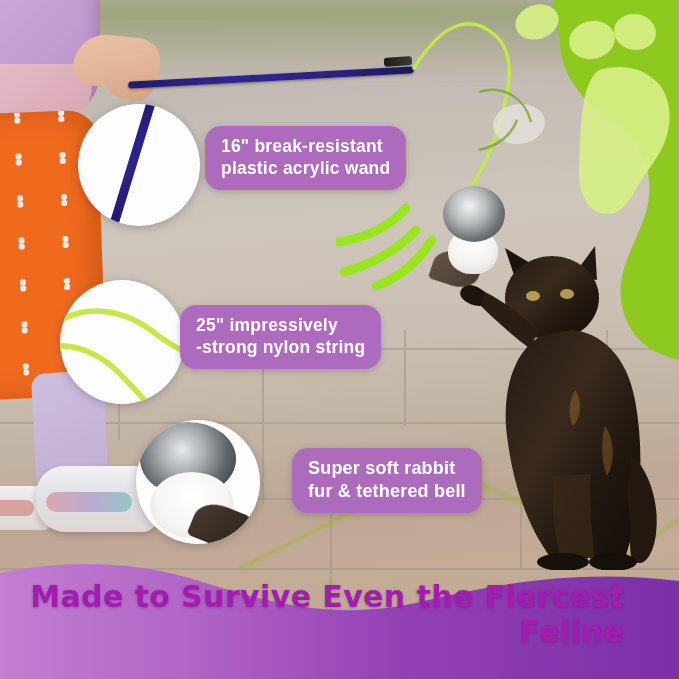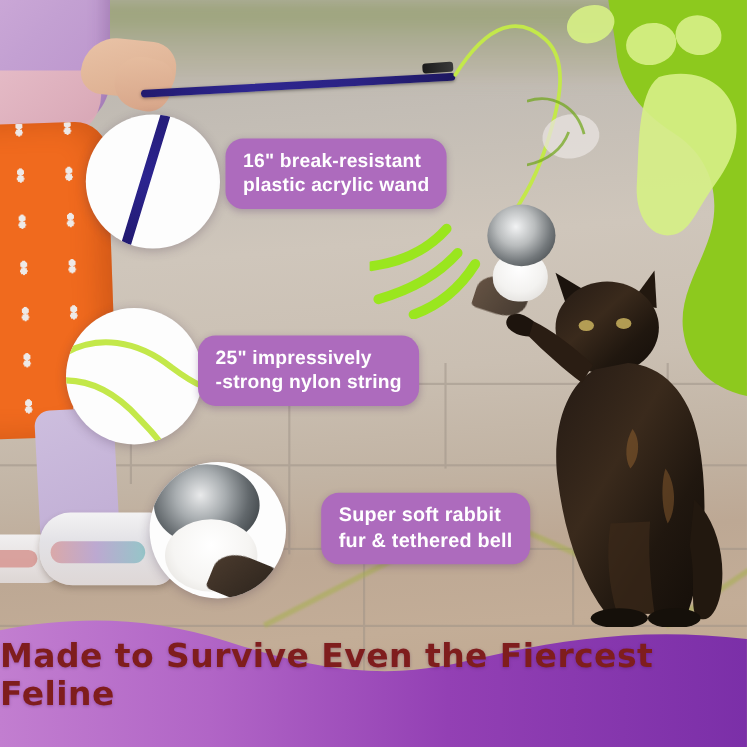--- a/index.html
+++ b/index.html
@@ -189,22 +189,22 @@
     box-shadow:0 2px 7px rgba(70,30,90,.25);
     white-space:pre-line;
   }
   .bubble-1{left:205px;top:126px;font-size:17.5px;}
   .bubble-2{left:180px;top:305px;font-size:17.5px;}
   .bubble-3{left:272px;top:448px;font-size:18px;margin-left:20px;}
 
   
   .banner{position:absolute;left:0;bottom:0;width:679px;height:140px;}
   .banner-text{
-    position:absolute;left:0;bottom:30px;width:624px;text-align:left;
-    color:#7f1d1d;font-size:30px;font-weight:bold;letter-spacing:.4px;
+    position:absolute;left:0;bottom:30px;width:624px;text-align:right;
+    color:#a21caf;font-size:30px;font-weight:bold;letter-spacing:.4px;
     font-family:"DejaVu Sans",sans-serif;
     text-shadow:0 1px 3px rgba(60,10,80,.3);
   }
 </style>
 </head>
 <body>
 
 <div id="stage">
 
   <div class="photo">

